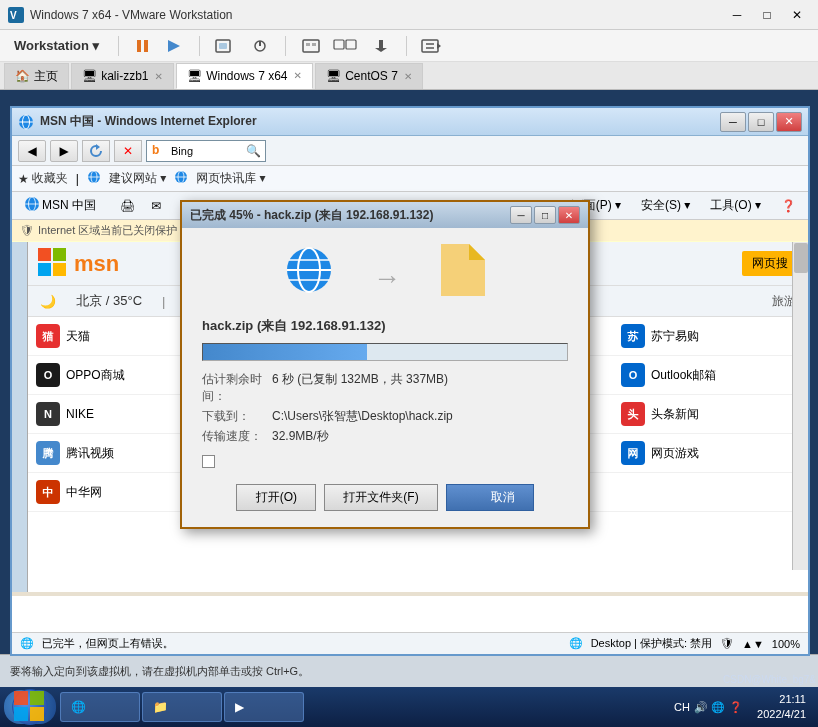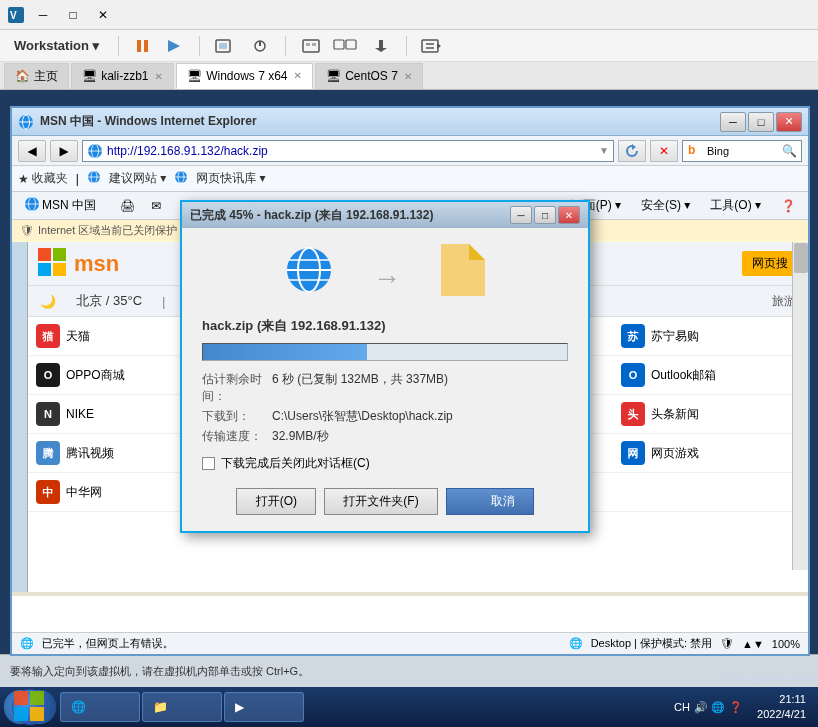--- a/index.html
+++ b/index.html
@@ -98,21 +98,21 @@
 
     .msn-location { background: #f0f4f8; padding: 6px 12px; font-size: 13px; color: #333; border-bottom: 1px solid #ddd; display: flex; align-items: center; gap: 20px; }
 
     
     .ie-statusbar { position: absolute; bottom: 0; left: 0; right: 0; height: 22px; background: #f0f4f8; border-top: 1px solid #ccc; display: flex; align-items: center; padding: 0 8px; font-size: 11px; gap: 8px; }
     .ie-status-text { flex: 1; }
 
     
     .download-dialog {
       position: absolute; top: 200px; left: 180px; width: 410px;
-      background: #f0f0f0; border: 2px solid #0ea5e9; z-index: 100;
+      background: #f0f0f0; border: 2px solid #a16207; z-index: 100;
       box-shadow: 4px 4px 12px rgba(0,0,0,0.4);
     }
     .dlg-titlebar {
       display: flex; align-items: center; background: linear-gradient(to bottom, #c8d8e8, #a0b8d0);
       height: 26px; padding: 0 8px;
     }
     .dlg-title { flex: 1; font-size: 12px; font-weight: bold; color: #333; }
     .dlg-winbtns { display: flex; gap: 2px; }
     .dlg-winbtn { width: 22px; height: 18px; border: 1px solid #8899aa; cursor: pointer; font-size: 10px; display: flex; align-items: center; justify-content: center; border-radius: 2px; background: linear-gradient(to bottom, #f0f0f0, #d0d0d0); }
     .dlg-winbtn.close-btn { background: linear-gradient(to bottom, #f08080, #d04040); color: white; }
@@ -182,20 +182,21 @@
 </head>
 <body>
 
 <div class="vmware-titlebar">
   <span class="vm-icon">
     <svg width="16" height="16" viewBox="0 0 16 16">
       <rect width="16" height="16" rx="2" fill="#1a6a9e"></rect>
       <text x="2" y="12" font-size="10" fill="white" font-weight="bold">V</text>
     </svg>
   </span>
+  <span class="vmware-title-text">Windows 7 x64 - VMware Workstation</span>
   <div class="vmware-winbtns">
     <button class="vmware-winbtn">─</button>
     <button class="vmware-winbtn">□</button>
     <button class="vmware-winbtn close">✕</button>
   </div>
 </div>
 
 <div class="vmware-menubar">
   <div class="menu-item-ws">Workstation ▾</div>
   <div class="toolbar-sep"></div>
@@ -293,31 +294,20 @@
     <div class="ie-winbtns">
       <div class="ie-winbtn min-btn">─</div>
       <div class="ie-winbtn max-btn">□</div>
       <div class="ie-winbtn close-btn">✕</div>
     </div>
   </div>
 
   <div class="ie-navbar">
     <div class="ie-nav-btn">◀</div>
     <div class="ie-nav-btn">▶</div>
-    <div class="ie-address-bar">
-      <span class="ie-address-icon">
-        <svg width="16" height="16" viewBox="0 0 16 16">
-          <circle cx="8" cy="8" r="7" fill="#1e88e5"></circle>
-          <ellipse cx="8" cy="8" rx="3.5" ry="7" fill="none" stroke="white" stroke-width="0.8"></ellipse>
-          <line x1="1" y1="8" x2="15" y2="8" stroke="white" stroke-width="0.8"></line>
-        </svg>
-      </span>
-      <span class="ie-address-text">http://192.168.91.132/hack.zip</span>
-      <span class="ie-address-arrow">▼</span>
-    </div>
     <div class="ie-refresh">
       <svg width="16" height="16" viewBox="0 0 16 16">
         <path d="M13 8 A5 5 0 1 1 8 3" fill="none" stroke="#4488cc" stroke-width="2"></path>
         <polygon points="8,1 12,4 8,7" fill="#4488cc"></polygon>
       </svg>
     </div>
     <div class="ie-refresh ie-stop">✕</div>
     <div class="ie-search-bar">
       <span class="ie-bing-icon">
         <svg width="16" height="16" viewBox="0 0 16 16">
@@ -564,21 +554,20 @@
       <span class="dlg-info-label">下载到：</span>
       <span class="dlg-info-value">C:\Users\张智慧\Desktop\hack.zip</span>
     </div>
     <div class="dlg-info-row">
       <span class="dlg-info-label">传输速度：</span>
       <span class="dlg-info-value">32.9MB/秒</span>
     </div>
 
     <div class="dlg-checkbox-row">
       <div class="dlg-checkbox"></div>
-      <span>下载完成后关闭此对话框(C)</span>
     </div>
 
     <div class="dlg-buttons">
       <button class="dlg-btn">打开(O)</button>
       <button class="dlg-btn">打开文件夹(F)</button>
       <button class="dlg-btn primary">取消</button>
     </div>
   </div>
 </div>
 

